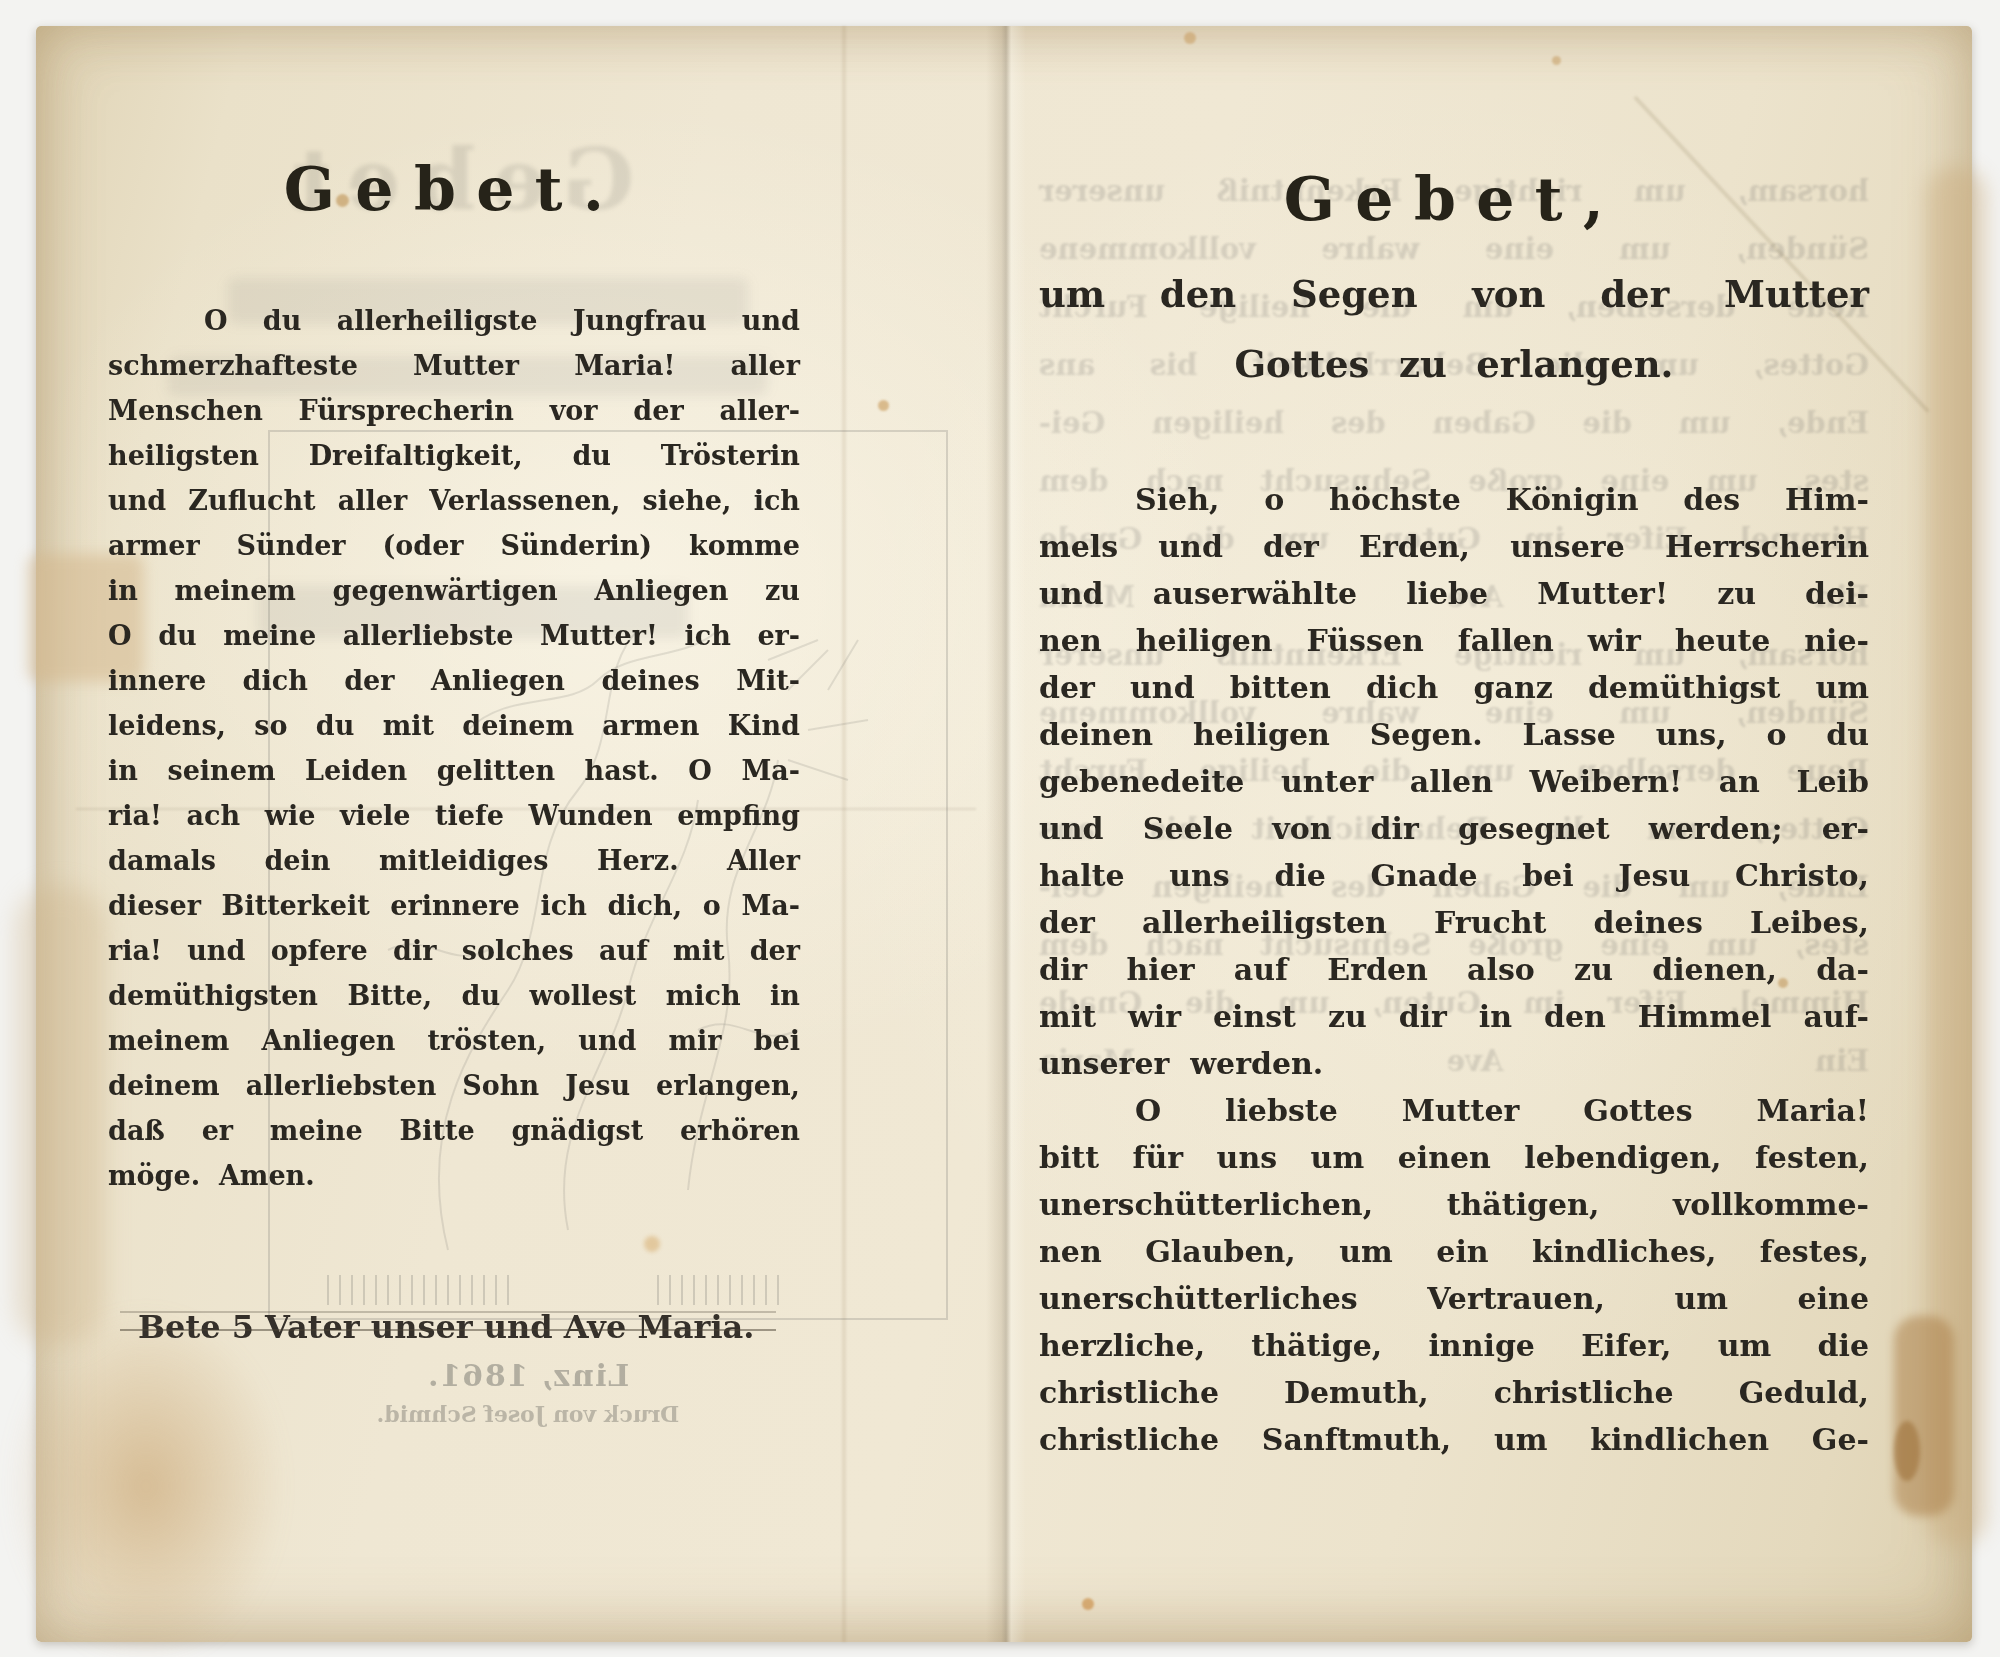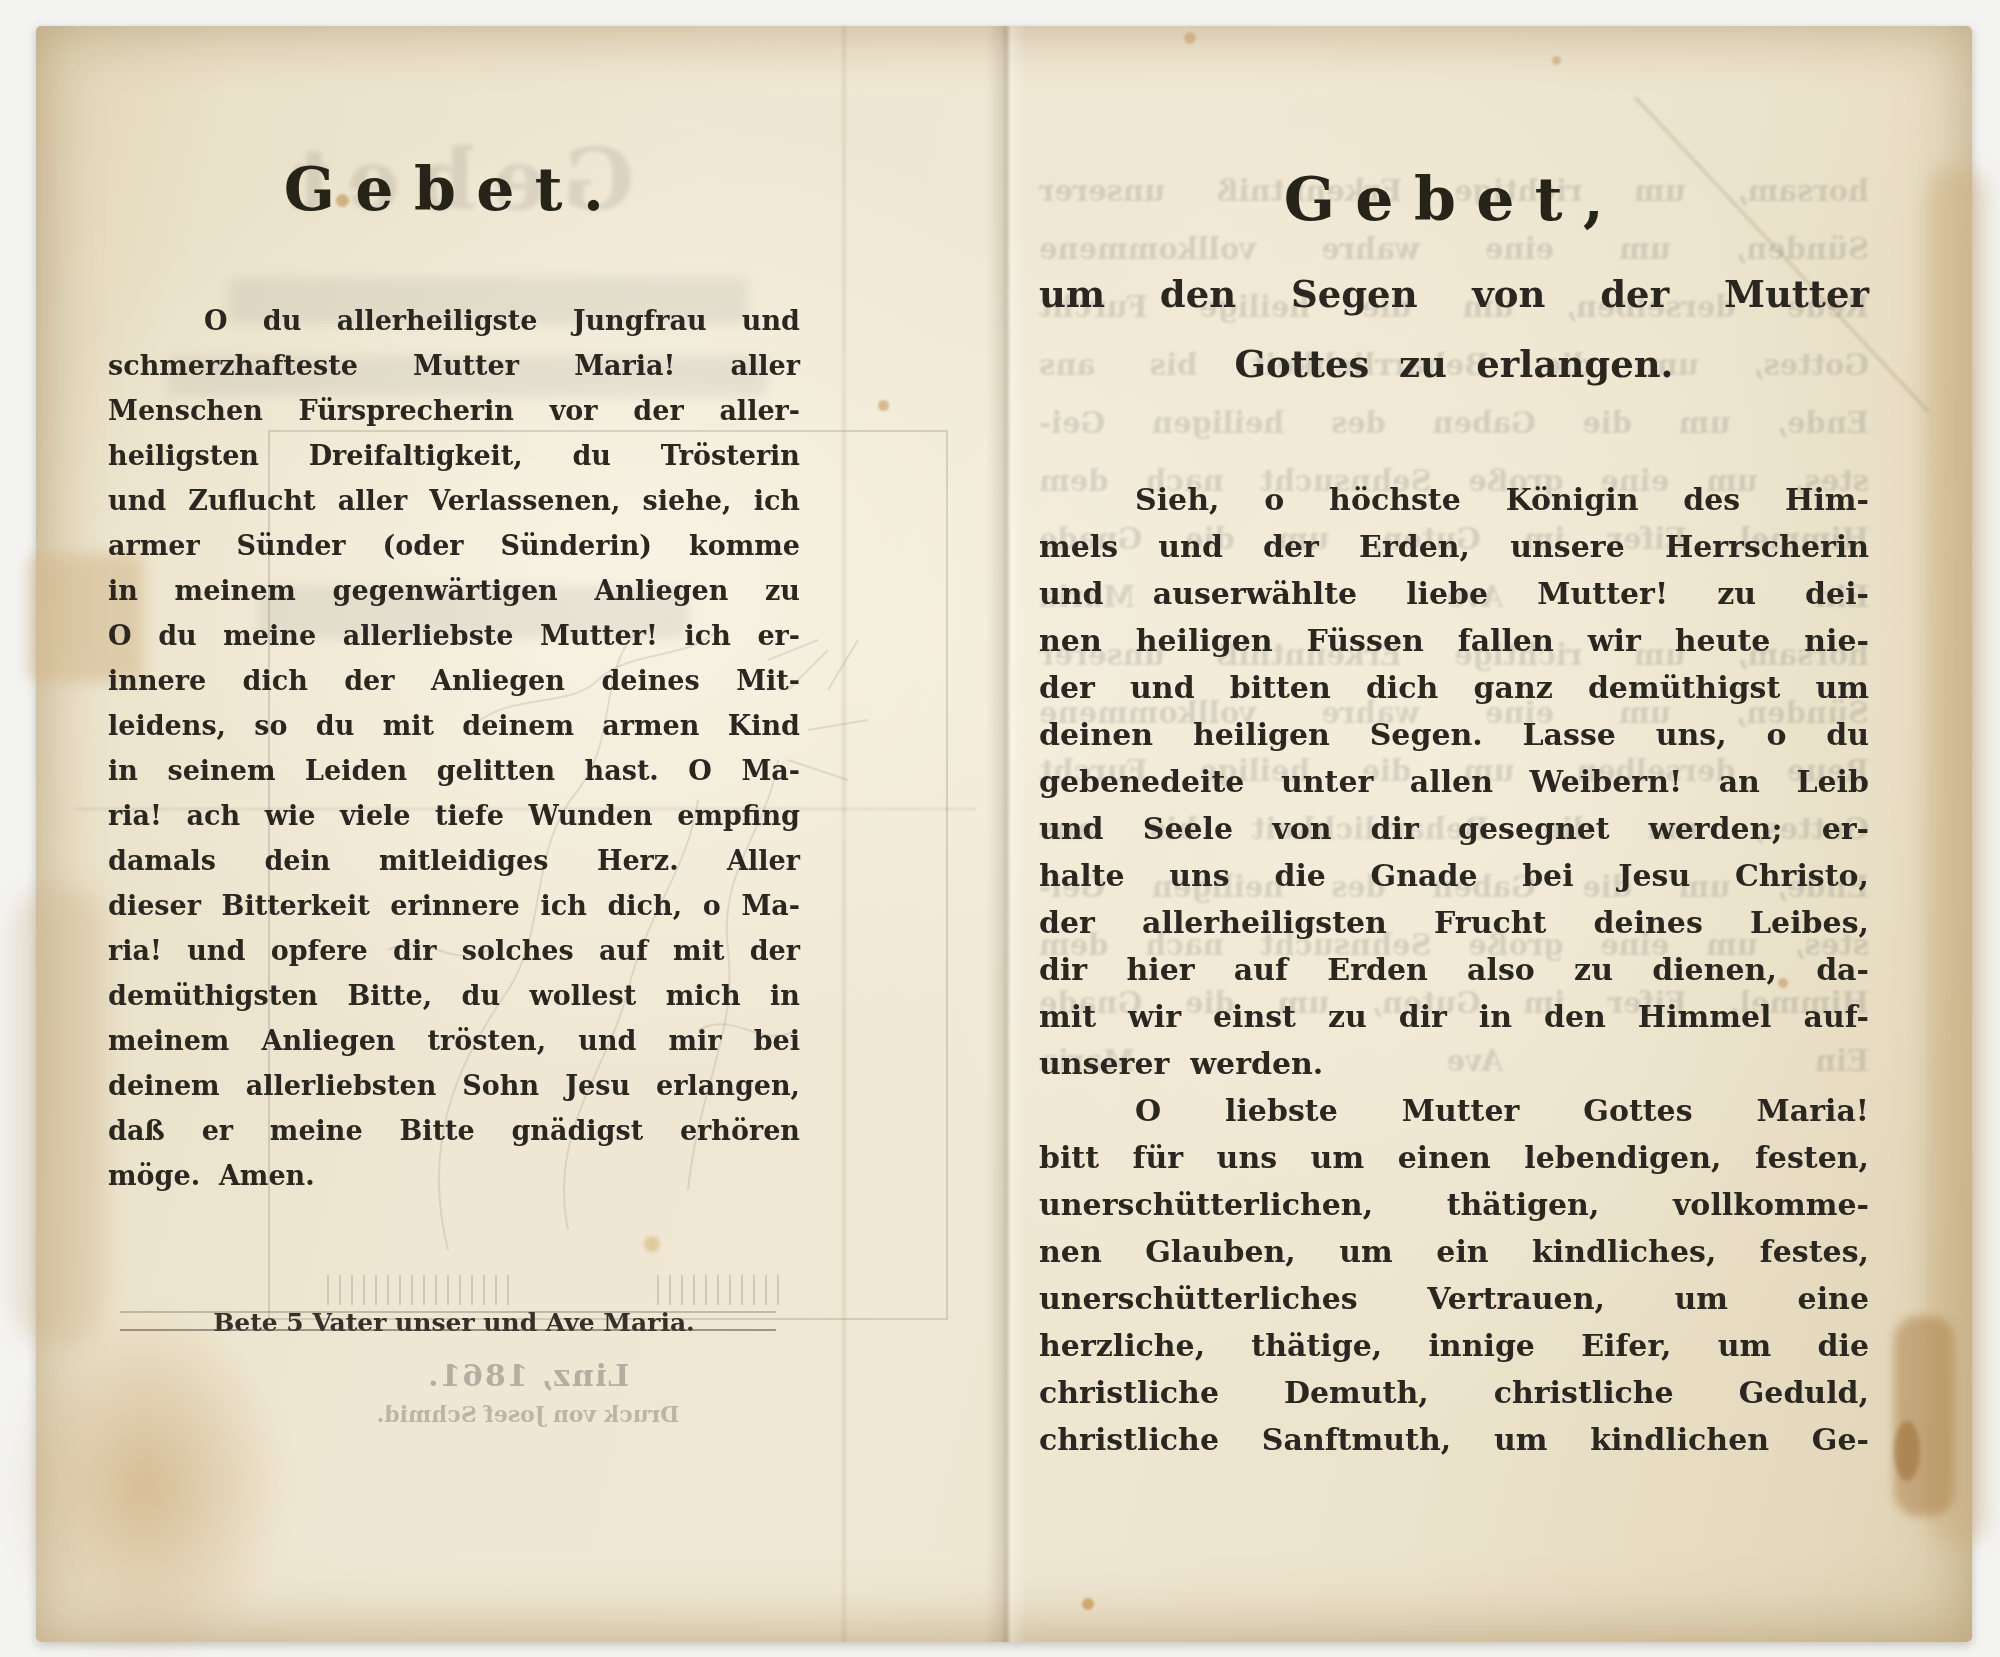--- a/index.html
+++ b/index.html
@@ -53,22 +53,22 @@
   .subtitle .s2{margin-top:26px;text-align:center;word-spacing:.45em;}
   .bodyblock{position:absolute;width:100%;}
   .page-left .bodyblock{top:272px;}
   .page-right .bodyblock{top:450px;}
   .bline{font-weight:700;text-align:justify;text-align-last:justify;white-space:normal;color:#2a2721;}
   .page-left .bline{font-size:27px;line-height:45px;height:45px;}
   .page-right .bline{font-size:30px;line-height:47px;height:47px;}
   .bline.ind{padding-left:96px;}
   .bline.end{text-align-last:left;word-spacing:.35em;}
   
-  .footer{position:absolute;top:1282px;left:30px;right:30px;text-align:center;
-    font-size:25px;font-weight:700;color:#35302a;}
+  .footer{position:absolute;top:1282px;left:30px;right:30px;
+    font-size:32px;font-weight:700;color:#35302a;}
   .footer .rule1,.footer .rule2{position:absolute;left:-18px;right:-6px;height:2px;
     background:rgba(74,66,52,.5);}
   .footer .rule1{top:3px;opacity:.55;}
   .footer .rule2{top:21px;}
   .imprint{position:absolute;top:1332px;left:120px;width:600px;text-align:center;
     transform:scaleX(-1);color:rgba(92,92,90,.55);}
   .imprint .imp1{font-size:30px;font-weight:700;letter-spacing:.05em;opacity:.75;filter:blur(.6px);}
   .imprint .imp2{font-size:22px;font-weight:700;margin-top:8px;opacity:.65;filter:blur(.7px);}
   
   .ghost-title{position:absolute;top:104px;width:100%;text-align:center;font-size:84px;font-weight:700;

